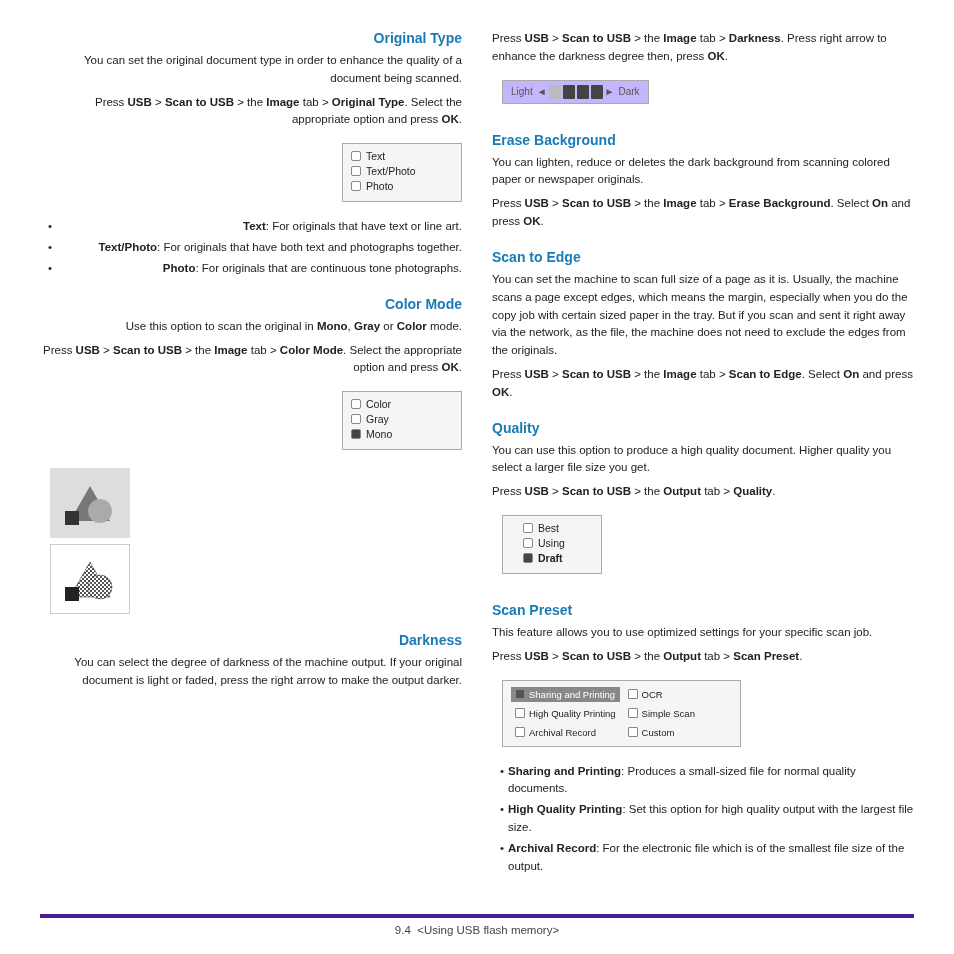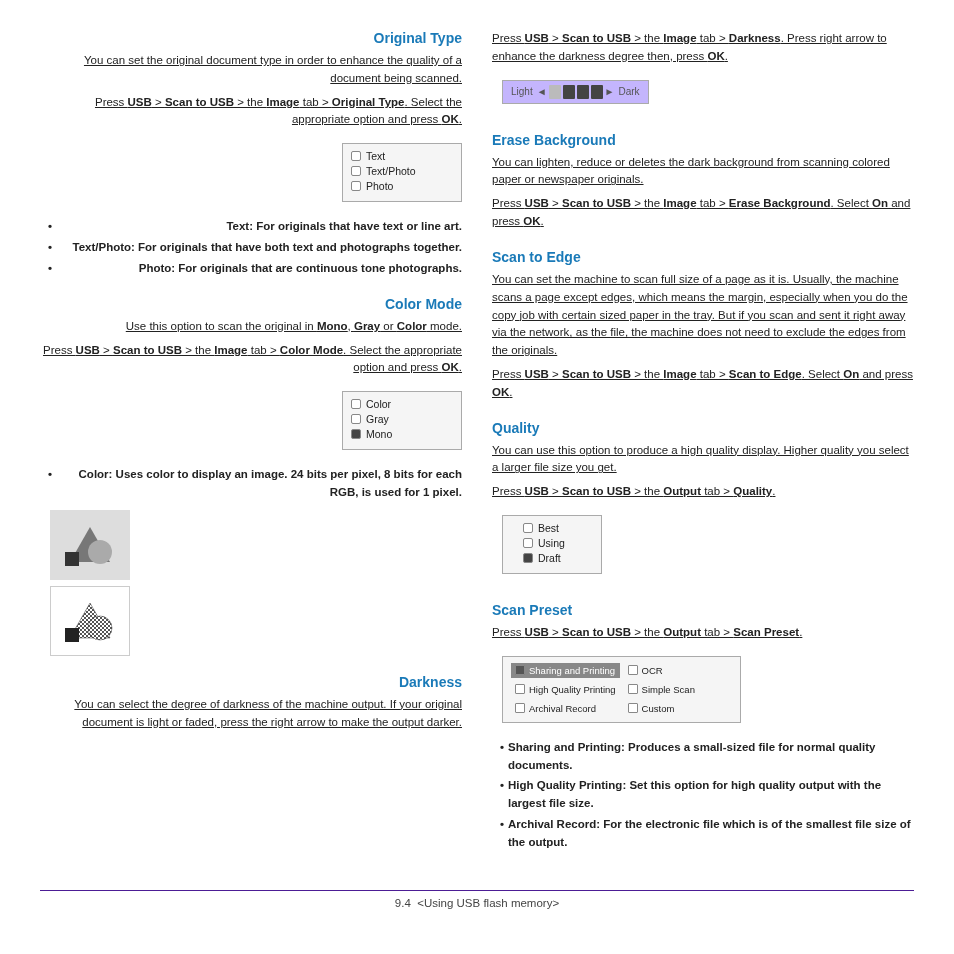--- a/index.html
+++ b/index.html
@@ -31,41 +31,39 @@
       font-weight: bold;
       margin-bottom: 6px;
       margin-top: 18px;
     }
     h2:first-child { margin-top: 0; }
     p {
       font-size: 11.5px;
       line-height: 1.55;
       margin-bottom: 6px;
       color: #222;
-      text-decoration: underline;
     }
     .instruction {
       font-size: 11.5px;
       line-height: 1.55;
       margin-bottom: 8px;
     }
     .instruction strong, p strong {
       font-weight: bold;
     }
     .bullet-list {
       margin: 6px 0 8px 8px;
       list-style: none;
     }
     .bullet-list li {
       font-size: 11.5px;
       line-height: 1.55;
       margin-bottom: 3px;
       padding-left: 8px;
       position: relative;
-      font-weight: bold;
     }
     .bullet-list li::before {
       content: "•";
       position: absolute;
       left: 0;
     }
     
     .mockup-box {
       border: 1px solid #aaa;
       background: #f5f5f5;
@@ -190,21 +188,21 @@
       border: 1px solid #888;
       background: #fff;
       border-radius: 1px;
       flex-shrink: 0;
     }
     .preset-check.filled {
       background: #555;
     }
     
     .footer {
-      border-top: 1px solid #4c1d95;
+      border-top: 4px solid #4c1d95;
       margin-top: 30px;
       padding-top: 6px;
       text-align: center;
       font-size: 11.5px;
       color: #444;
     }
   </style>
 </head>
 <body>
 
@@ -252,21 +250,20 @@
       <div class="mock-row">
         <span class="mock-radio"></span>
         <span class="mock-label">Gray</span>
       </div>
       <div class="mock-row">
         <span class="mock-radio selected"></span>
         <span class="mock-label">Mono</span>
       </div>
     </div>
     <ul class="bullet-list">
-      <li><strong>Color</strong>: Uses color to display an image. 24 bits per pixel, 8 bits for each RGB, is used for 1 pixel.</li>
     </ul>
 
     
     <div class="image-mockup">
       <svg viewBox="0 0 60 55" xmlns="http://www.w3.org/2000/svg">
         <polygon points="10,45 30,10 50,45" fill="#777"></polygon>
         <circle cx="40" cy="35" r="12" fill="#aaa"></circle>
         <rect x="5" y="35" width="14" height="14" fill="#333"></rect>
       </svg>
     </div>
@@ -322,41 +319,42 @@
 
     
     <h2>Scan to Edge</h2>
     <p>You can set the machine to scan full size of a page as it is. Usually, the machine scans a page except edges, which means the margin, especially when you do the copy job with certain sized paper in the tray. But if you scan and sent it right away via the network, as the file, the machine does not need to exclude the edges from the originals.</p>
     <p class="instruction">
       Press <strong>USB</strong> &gt; <strong>Scan to USB</strong> &gt; the <strong>Image</strong> tab &gt; <strong>Scan to Edge</strong>. Select <strong>On</strong> and press <strong>OK</strong>.
     </p>
 
     
     <h2>Quality</h2>
-    <p>You can use this option to produce a high quality display. Higher quality you select a larger file size you get.</p>
+    <p>You can use this option to produce a high quality document. Higher quality you select a larger file size you get.</p>
     <p class="instruction">
       Press <strong>USB</strong> &gt; <strong>Scan to USB</strong> &gt; the <strong>Output</strong> tab &gt; <strong>Quality</strong>.
     </p>
     <div class="quality-box">
       <div class="mock-row">
         <span class="mock-radio"></span>
         <span class="mock-label">Best</span>
       </div>
       <div class="mock-row">
         <span class="mock-radio"></span>
         <span class="mock-label">Using</span>
       </div>
       <div class="mock-row">
         <span class="mock-radio selected"></span>
-        <span class="mock-label" style="font-weight:normal;">Draft</span>
+        <span class="mock-label" style="font-weight:bold;">Draft</span>
       </div>
     </div>
 
     
     <h2>Scan Preset</h2>
+    <p>This feature allows you to use optimized settings for your specific scan job.</p>
     <p class="instruction">
       Press <strong>USB</strong> &gt; <strong>Scan to USB</strong> &gt; the <strong>Output</strong> tab &gt; <strong>Scan Preset</strong>.
     </p>
     <div class="preset-box">
       <div class="preset-grid">
         <div class="preset-cell highlighted">
           <span class="preset-check filled"></span>
           <span style="font-size:9.5px;">Sharing and Printing</span>
         </div>
         <div class="preset-cell">

